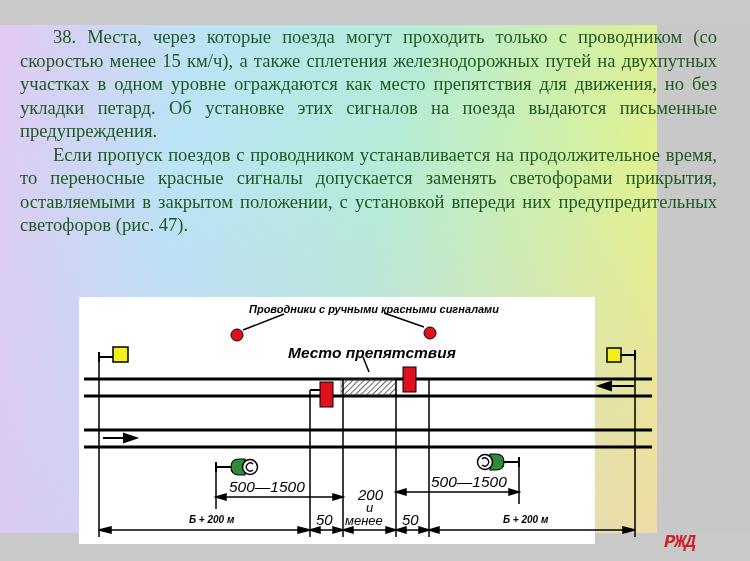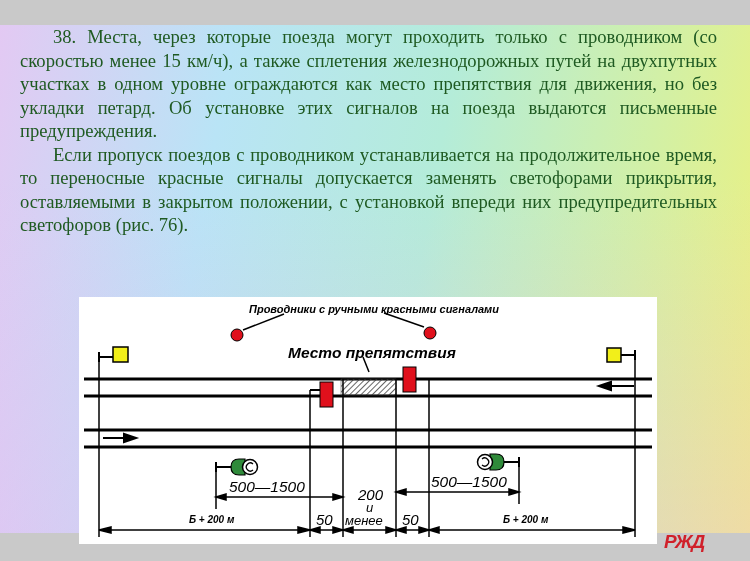--- a/index.html
+++ b/index.html
@@ -4,59 +4,59 @@
 <style>
   html, body { margin:0; padding:0; }
   body {
     width:750px; height:561px; position:relative; overflow:hidden;
     background:#c8c8c8;
     font-family:"Liberation Serif", "DejaVu Serif", serif;
   }
   .top-bar { position:absolute; left:0; top:0; width:750px; height:25px; background:#c9c9c9; }
   .bottom-bar { position:absolute; left:0; top:533px; width:750px; height:28px; background:#c9c9c9; }
   .slide {
-    position:absolute; left:0; top:25px; width:750px; height:508px;
+    position:absolute; left:0; top:25px; width:657px; height:508px;
     background:
       linear-gradient(180deg, rgba(255,255,255,0) 0%, rgba(255,255,255,0) 100%),
       linear-gradient(100deg, #e3c9f3 0%, #b9e4f6 28%, #b4ecd9 55%, #d2f0a6 80%, #eef17c 100%);
   }
   .slide::after {
     content:""; position:absolute; inset:0;
     background: linear-gradient(180deg, rgba(0,0,0,0) 30%, rgba(240,180,240,0.35) 100%);
     pointer-events:none;
   }
   .text-block {
     position:absolute; left:20px; top:0px; width:697px;
     color:#1f5a22; font-size:18.6px; line-height:23.5px; text-align:justify;
     z-index:2;
   }
   .text-block p { margin:0; text-indent:33px; }
   .text-block p.first { text-indent:33px; }
 
   .figure {
-    position:absolute; left:79px; top:297px; width:578px; height:247px;
+    position:absolute; left:79px; top:297px; width:516px; height:247px;
     background:#ffffff; z-index:2;
   }
   .figure svg { position:absolute; left:0; top:0; }
   .logo {
     position:absolute; left:664px; top:531px; z-index:3;
-    color:#d0202a; font-family:Liberation Sans, sans-serif; font-weight:bold; font-style:italic;
+    color:#d0202a; font-family:Liberation Mono, monospace; font-weight:bold; font-style:italic;
     font-size:19px; letter-spacing:-1px;
   }
   .diag-label { font-family:"Liberation Sans", "DejaVu Sans", sans-serif; font-style:italic; }
 </style>
 </head>
 <body>
 
 <div class="top-bar"></div>
 
 <div class="slide">
   <div class="text-block">
     <p class="first">38. Места, через которые поезда могут проходить только с проводником (со скоростью менее 15 км/ч), а также сплетения железнодорожных путей на двухпутных участках в одном уровне ограждаются как место препятствия для движения, но без укладки петард. Об установке этих сигналов на поезда выдаются письменные предупреждения.</p>
-    <p>Если пропуск поездов с проводником устанавливается на продолжительное время, то переносные красные сигналы допускается заменять светофорами прикрытия, оставляемыми в закрытом положении, с установкой впереди них предупредительных светофоров (рис. 76).</p>
+    <p>Если пропуск поездов с проводником устанавливается на продолжительное время, то переносные красные сигналы допускается заменять светофорами прикрытия, оставляемыми в закрытом положении, с установкой впереди них предупредительных светофоров (рис. 47).</p>
   </div>
 </div>
 
 <div class="figure">
   <svg width="578" height="247" viewBox="0 0 578 247" xmlns="http://www.w3.org/2000/svg">
 
     <g stroke="#000" stroke-width="3">
       <line x1="5" y1="82" x2="573" y2="82"></line>
       <line x1="5" y1="99" x2="573" y2="99"></line>
       <line x1="5" y1="133" x2="573" y2="133"></line>

